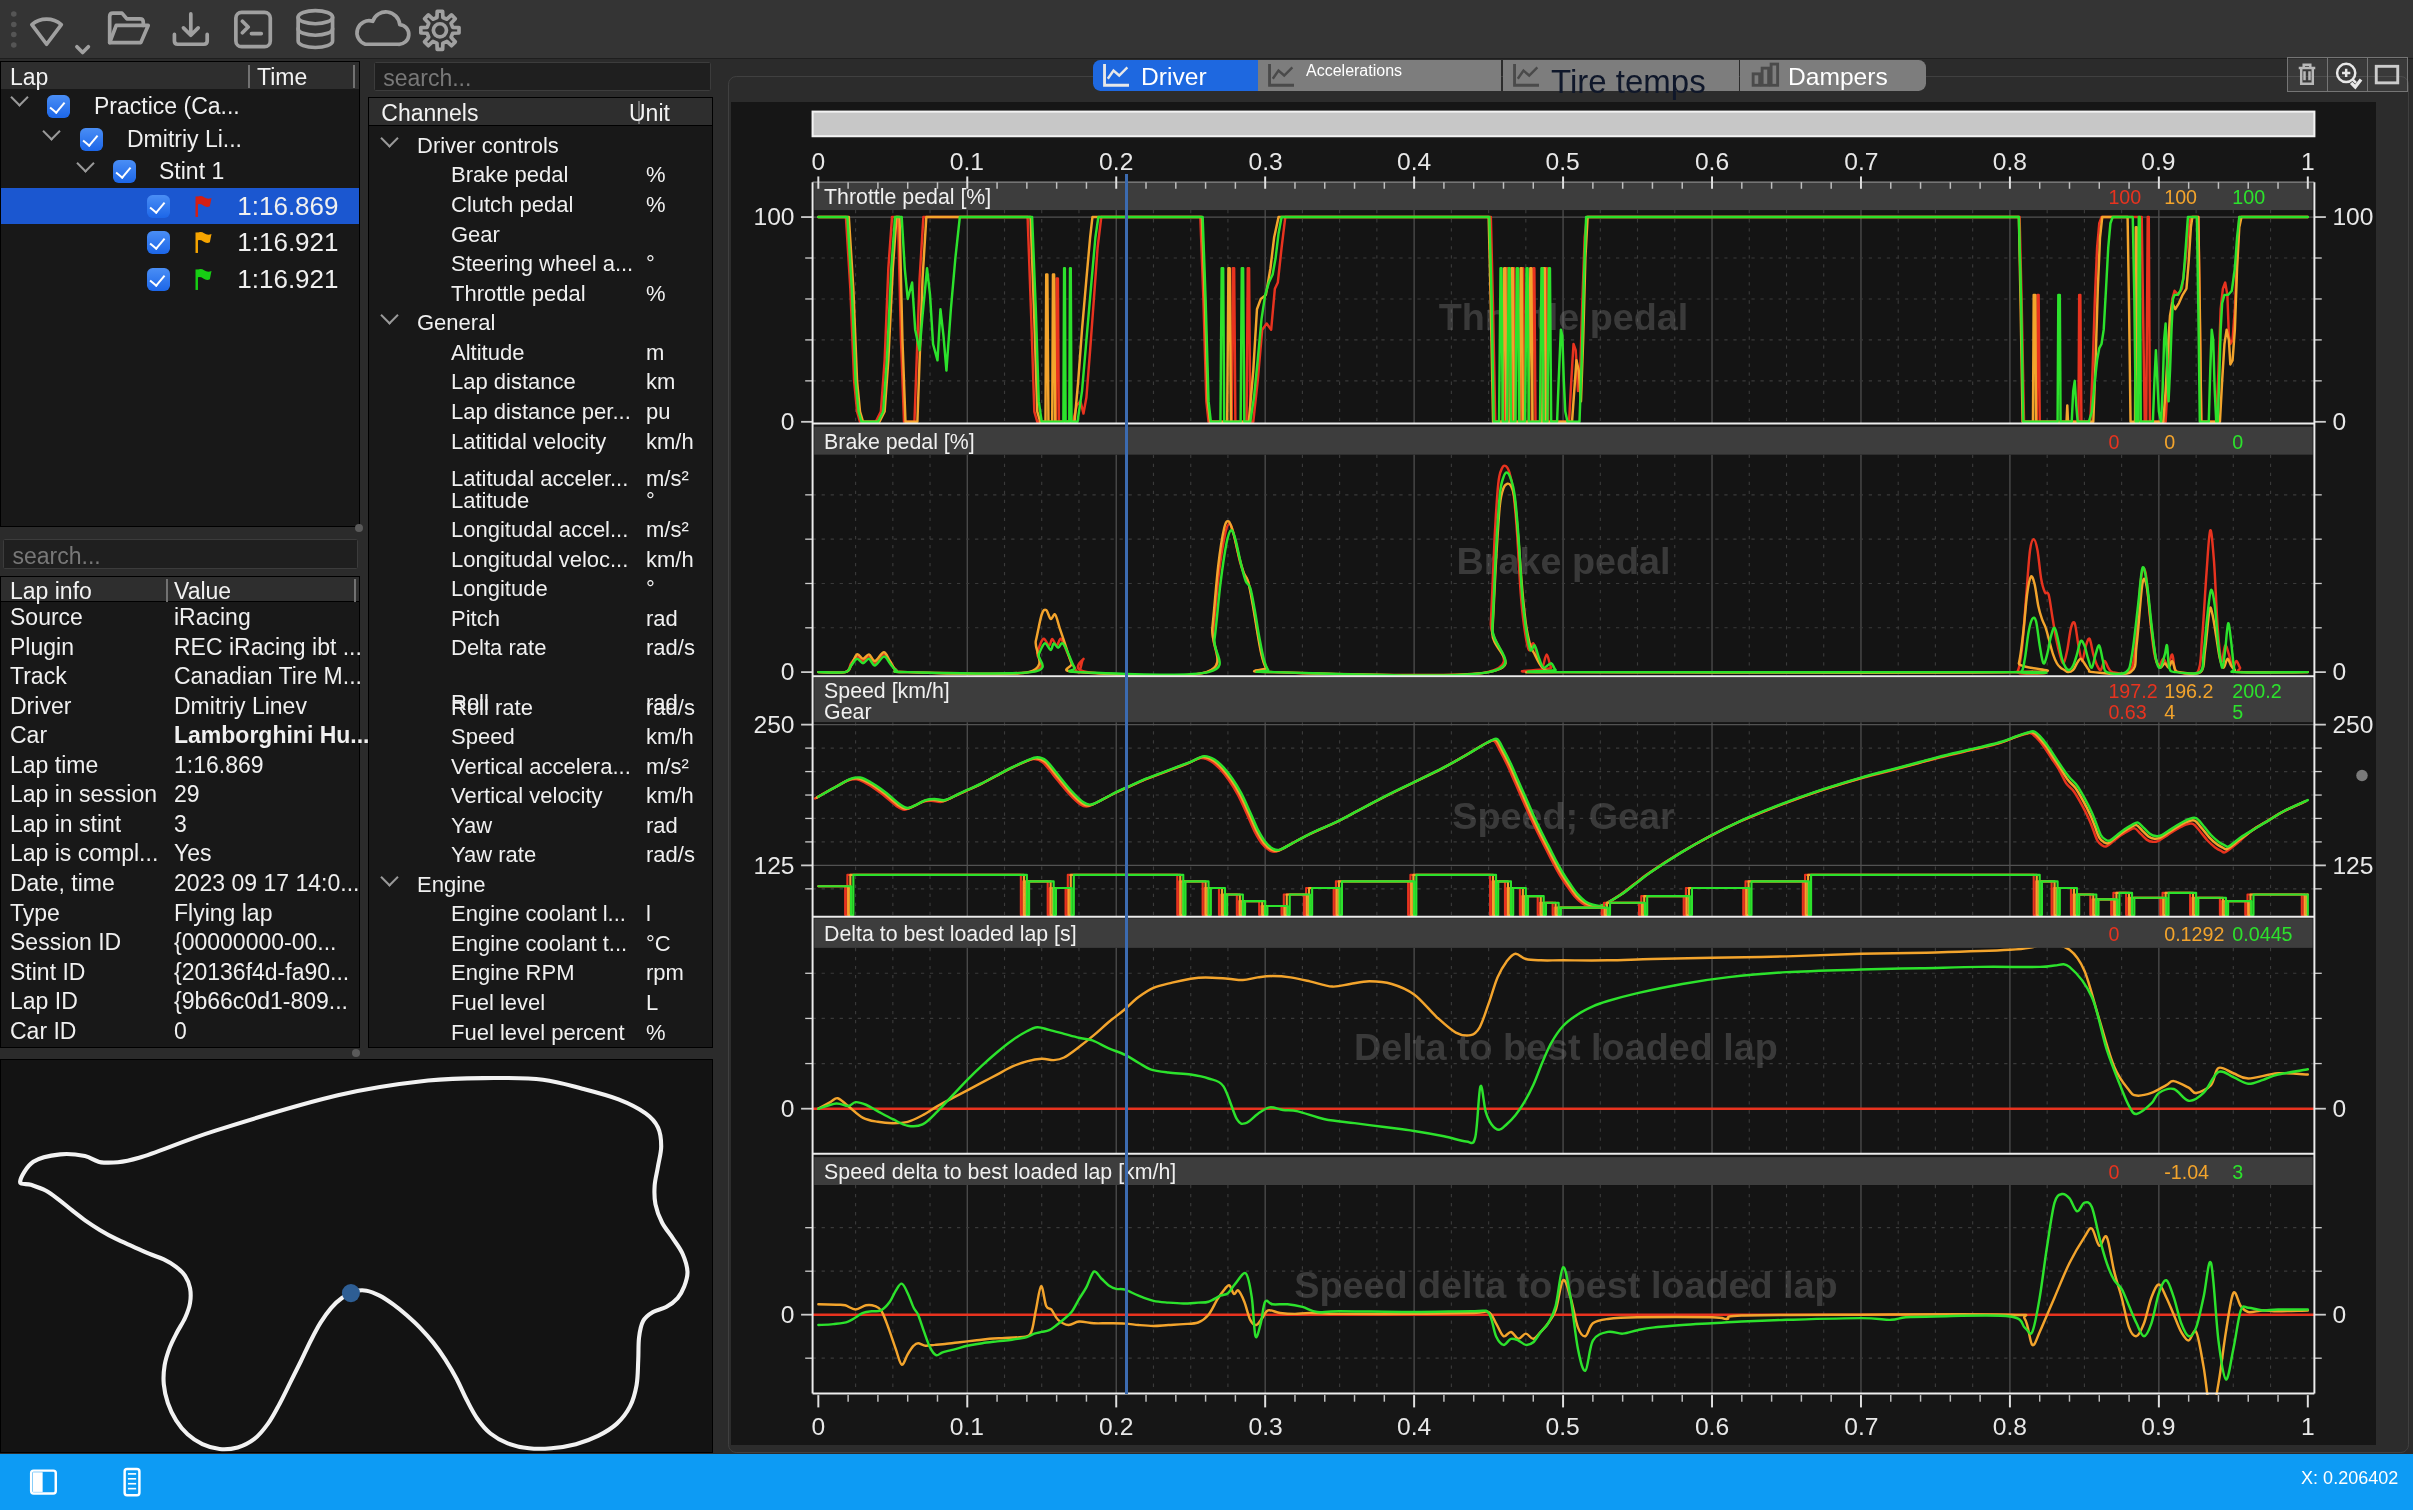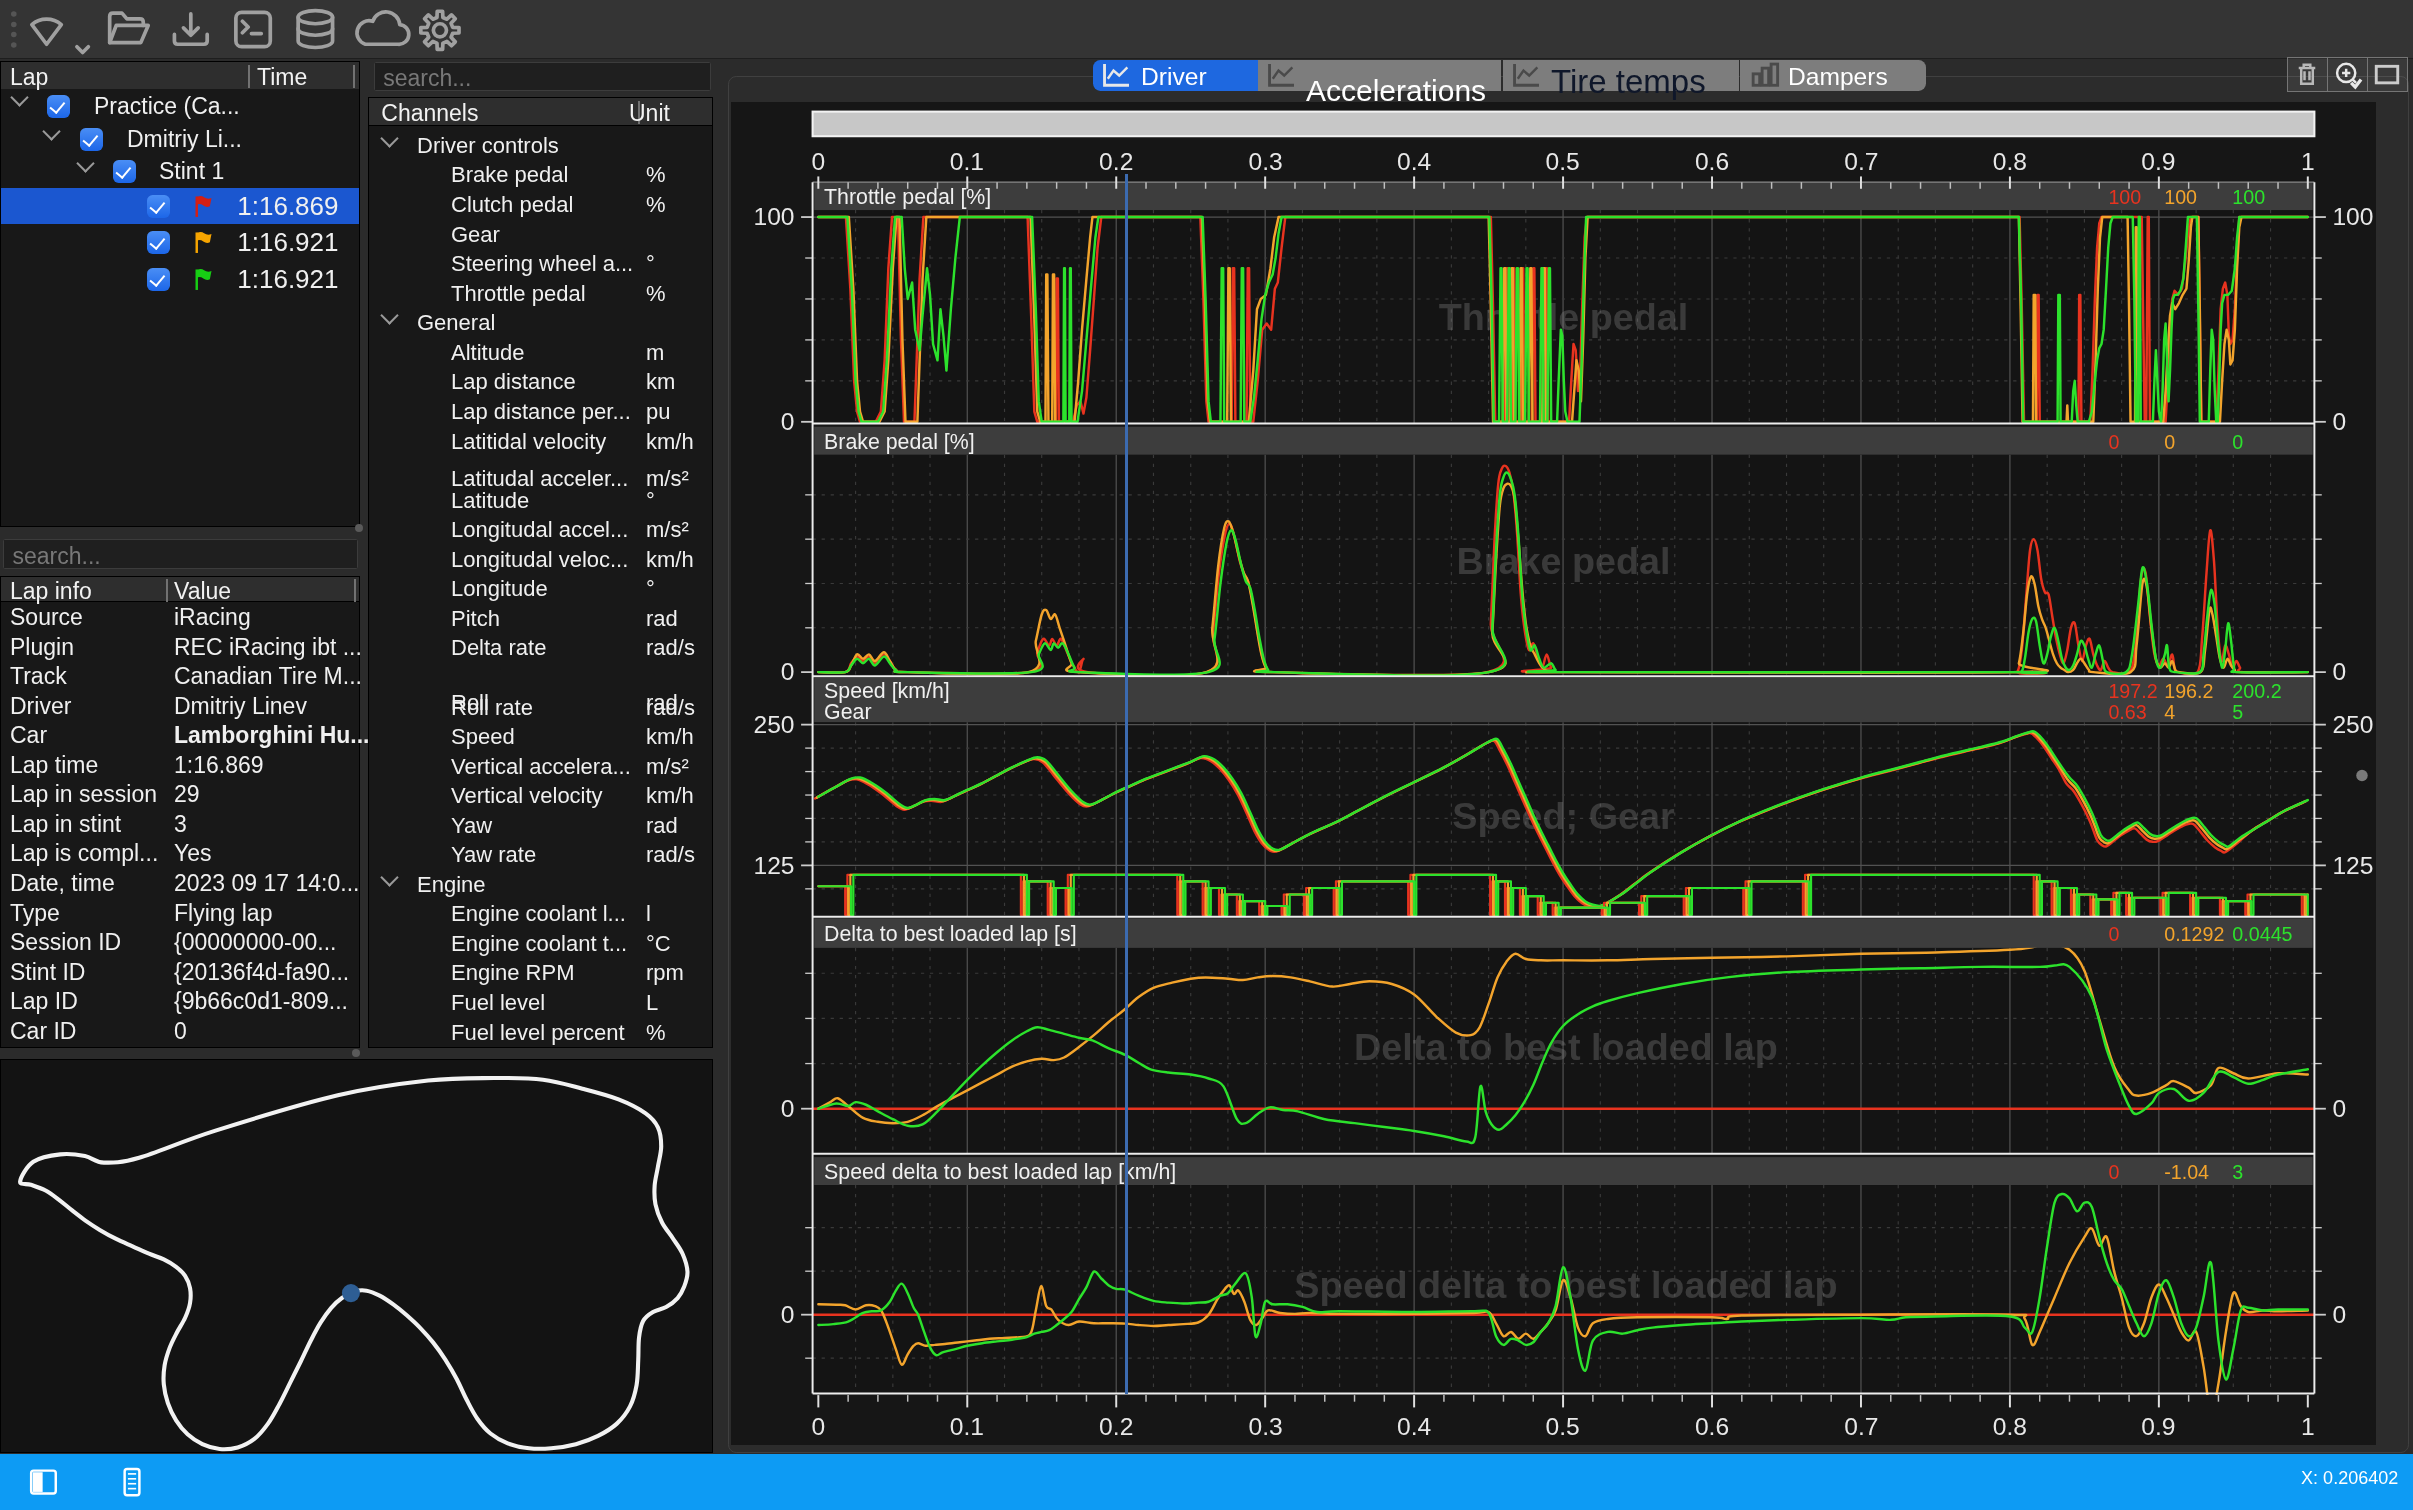--- a/index.html
+++ b/index.html
@@ -833,21 +833,21 @@
     </svg>
     <span style="position:absolute;left:48px;top:2.5px;font-size:24.6px;color:#fff;">Driver</span>
   </div>
 <div class="abs" style="left:1258px;top:60px;width:243px;height:31px;background:#7d7d7d;">
     <svg width="41" height="31" style="position:absolute;left:0px;top:0px" viewBox="0 0 50 38">
       <g transform="translate(14,5)" fill="none" stroke="#4a4a4a" stroke-width="3">
         <path d="M 0 0 L 0 26 L 30 26" stroke-width="3.5"></path>
         <path d="M 4 18 L 11 8 L 18 14 L 28 4"></path>
       </g>
     </svg>
-    <span style="position:absolute;left:48px;top:14px;font-size:30px;color:#fff;">Accelerations</span>
+    <span style="position:absolute;left:48px;top:2px;font-size:16px;color:#fff;">Accelerations</span>
   </div>
 <div class="abs" style="left:1503px;top:60px;width:236px;height:31px;background:#7d7d7d;">
     <svg width="41" height="31" style="position:absolute;left:0px;top:0px" viewBox="0 0 50 38">
       <g transform="translate(14,5)" fill="none" stroke="#4a4a4a" stroke-width="3">
         <path d="M 0 0 L 0 26 L 30 26" stroke-width="3.5"></path>
         <path d="M 4 18 L 11 8 L 18 14 L 28 4"></path>
       </g>
     </svg>
     <span style="position:absolute;left:48px;top:2.5px;font-size:33px;color:#0f172a;">Tire temps</span>
   </div>

